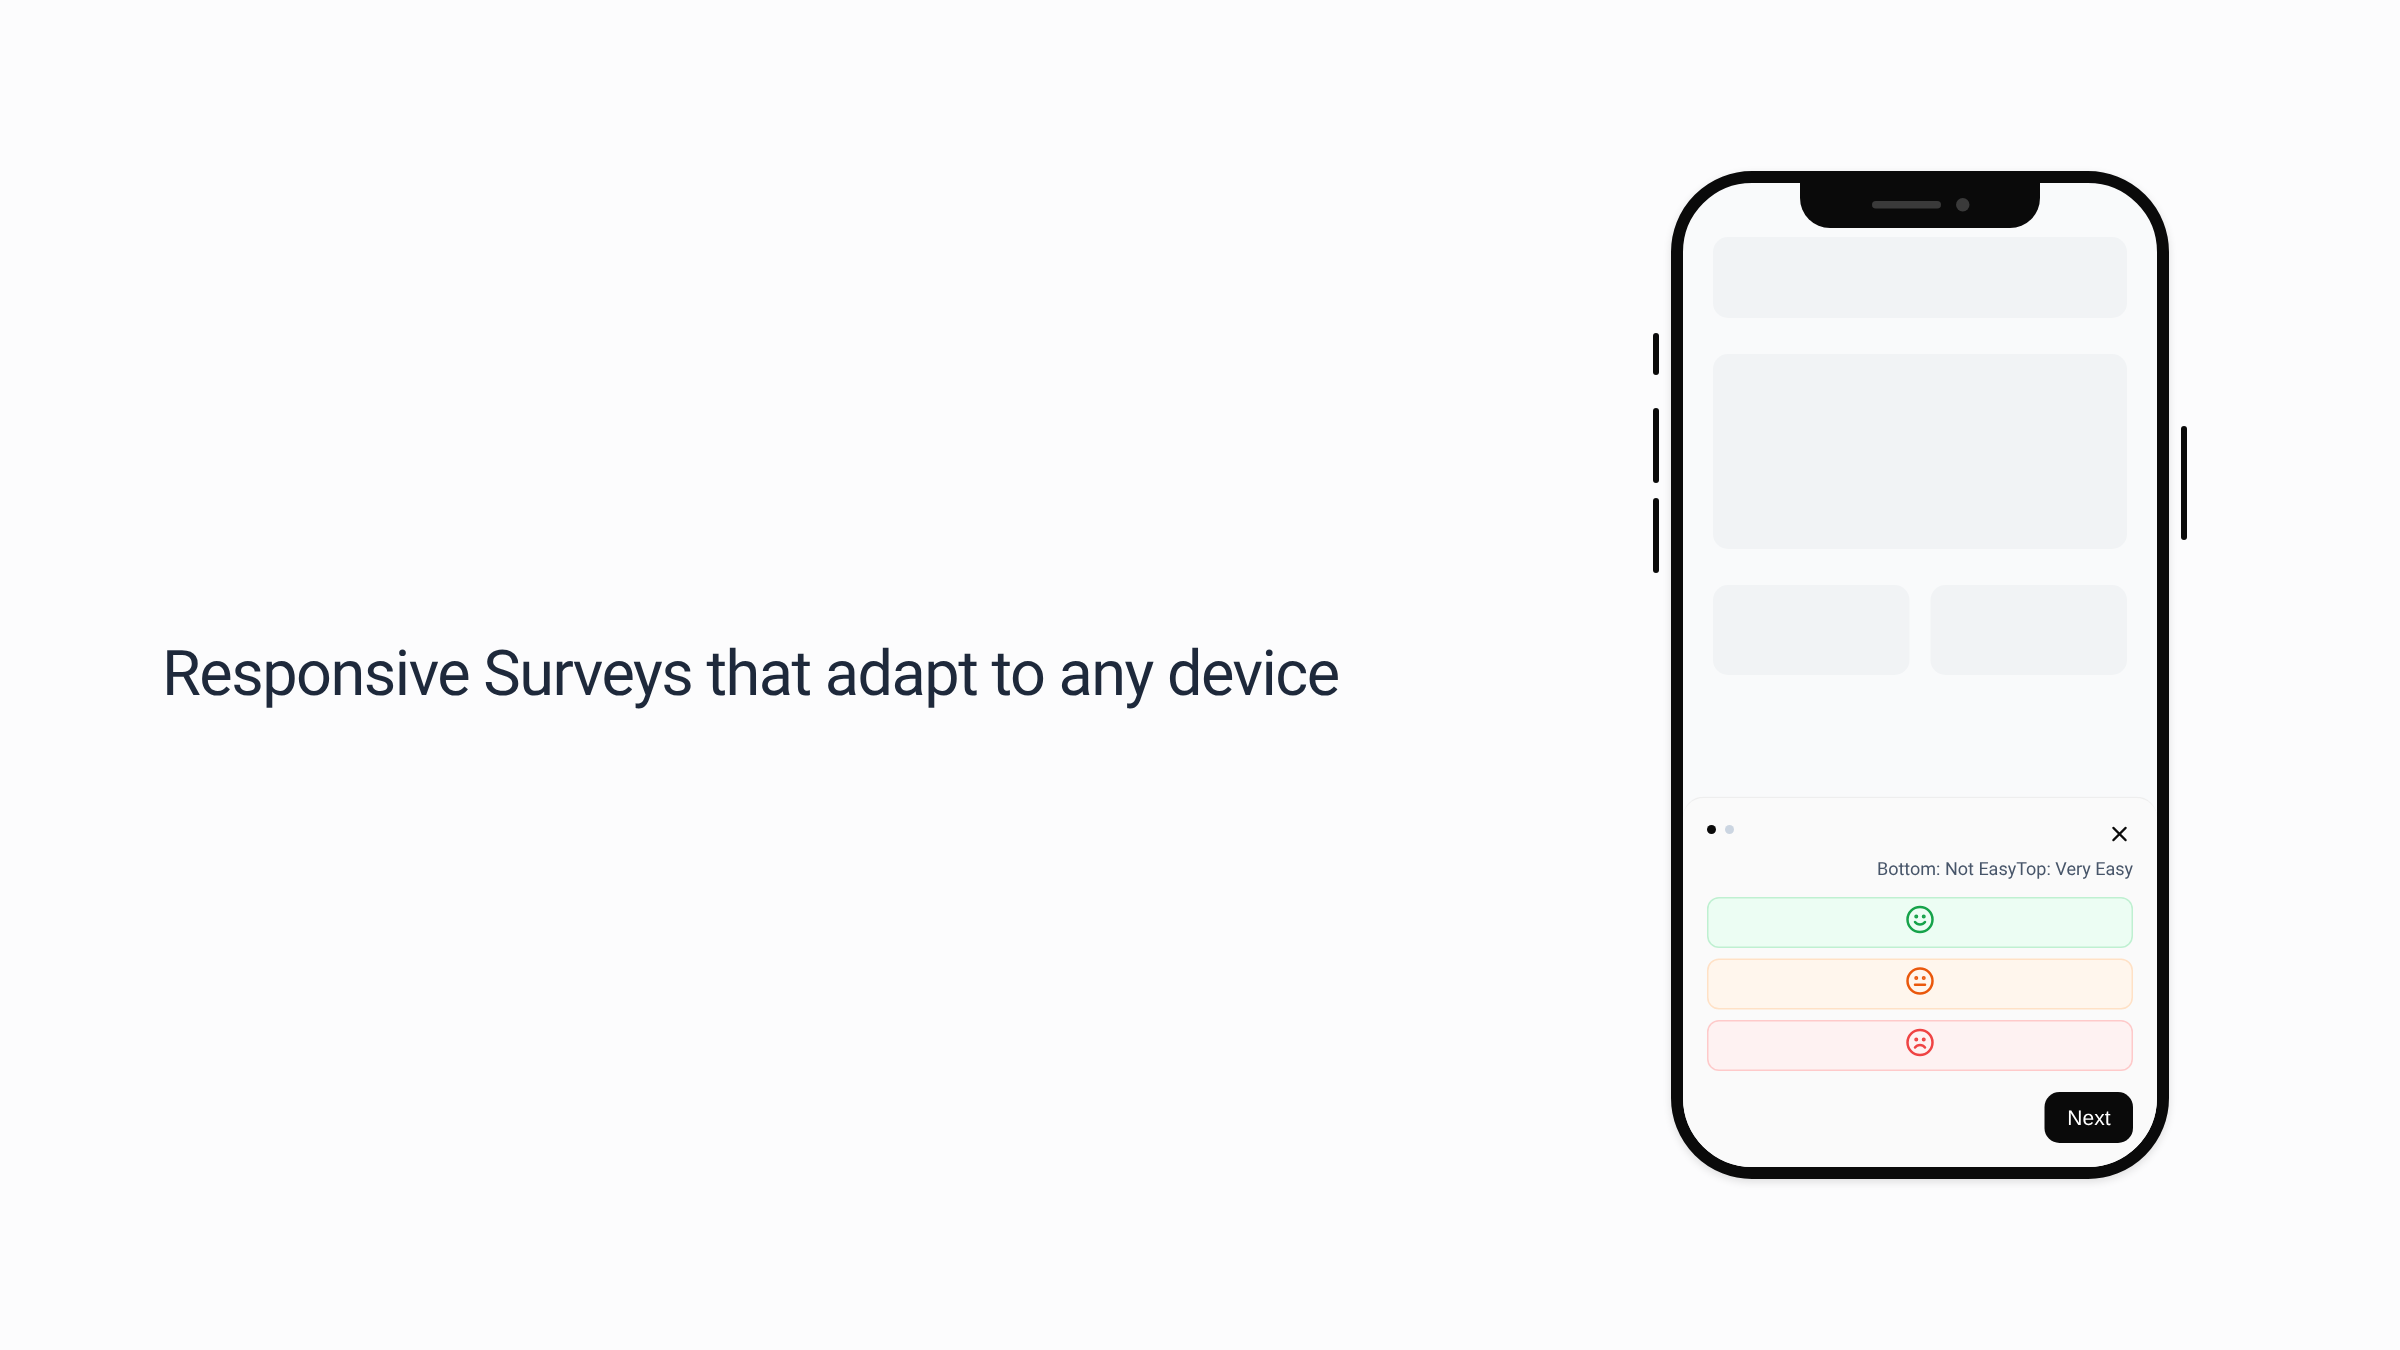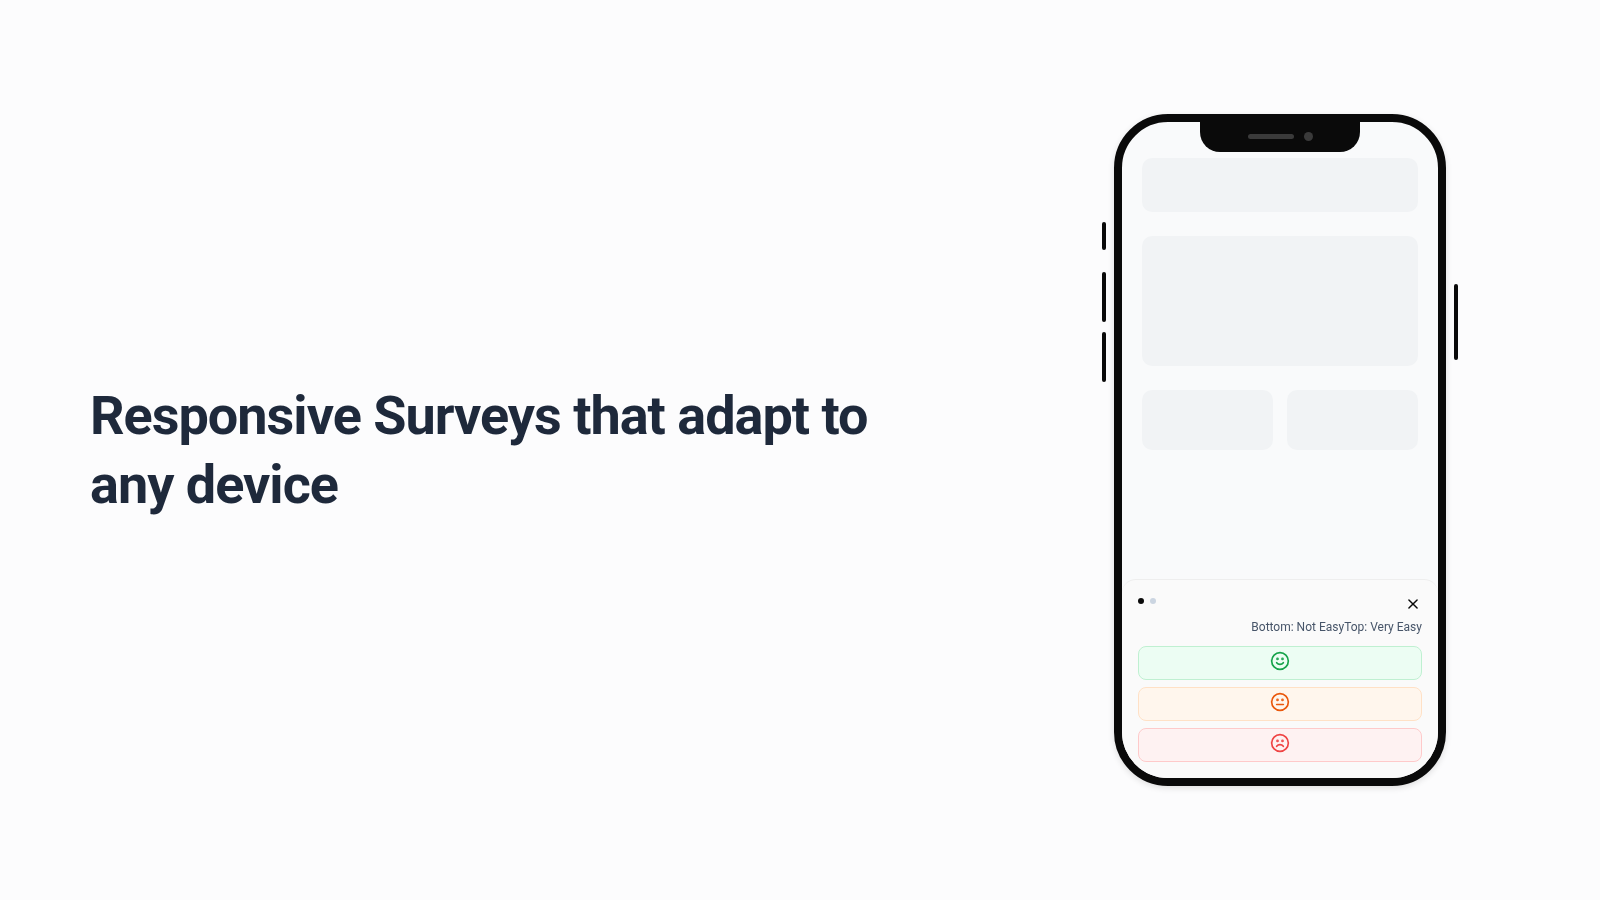--- a/index.html
+++ b/index.html
@@ -1,19 +1,19 @@
 <!DOCTYPE html>
 <html><head>
 <meta charset="utf-8">
 <style>
   * { box-sizing: border-box; margin: 0; padding: 0; }
   html, body { width: 1600px; height: 900px; font-family: -apple-system, BlinkMacSystemFont, "Segoe UI", Roboto, Helvetica, Arial, sans-serif; background:#fcfcfd; }
   .page { display:flex; width:100%; height:100%; align-items:center; }
   .left { flex:0 0 60%; padding-left:90px; padding-right:40px; display:flex; align-items:center; }
-  .headline { font-size:54px; font-weight:700; color:#1e293b; line-height:1.28; letter-spacing:-1px; }
+  .headline { font-size:42px; font-weight:400; color:#1e293b; line-height:1.28; letter-spacing:-1px;margin-left:18px; }
   .right { flex:0 0 40%; display:flex; align-items:center; justify-content:center; }
 
   
   .phone { position:relative; width:332px; height:672px; border:8px solid #0a0a0a; border-radius:54px; background:#f9fafb; overflow:hidden; box-shadow:0 2px 6px rgba(0,0,0,.12); }
   .notch { position:absolute; top:-2px; left:50%; transform:translateX(-50%); width:160px; height:32px; background:#0a0a0a; border-bottom-left-radius:20px; border-bottom-right-radius:20px; display:flex; align-items:center; justify-content:center; gap:10px; }
   .speaker { width:46px; height:5px; background:#3a3a3a; border-radius:3px; }
   .cam { width:9px; height:9px; background:#3a3a3a; border-radius:50%; }
 
   
   .side-btn { position:absolute; background:#0a0a0a; border-radius:2px; }
@@ -117,18 +117,21 @@
                 <span>
                   <svg viewBox="0 0 24 24" fill="none" stroke="#ef4444" stroke-width="2" stroke-linecap="round" stroke-linejoin="round">
                       <circle cx="12" cy="12" r="10"></circle>
                       <path d="M16 16s-1.5-2-4-2-4 2-4 2"></path>
                       <circle cx="9" cy="9.5" r="0.6" fill="#ef4444"></circle>
                       <circle cx="15" cy="9.5" r="0.6" fill="#ef4444"></circle>
                     </svg>
                 </span>
               </div>
             </div>
+            <div class="btn-row">
+              <button class="next-btn">Next</button>
+            </div>
           </div>
         </div>
       </div>
     </div>
   </div>
 </div>
 
 </body></html>

